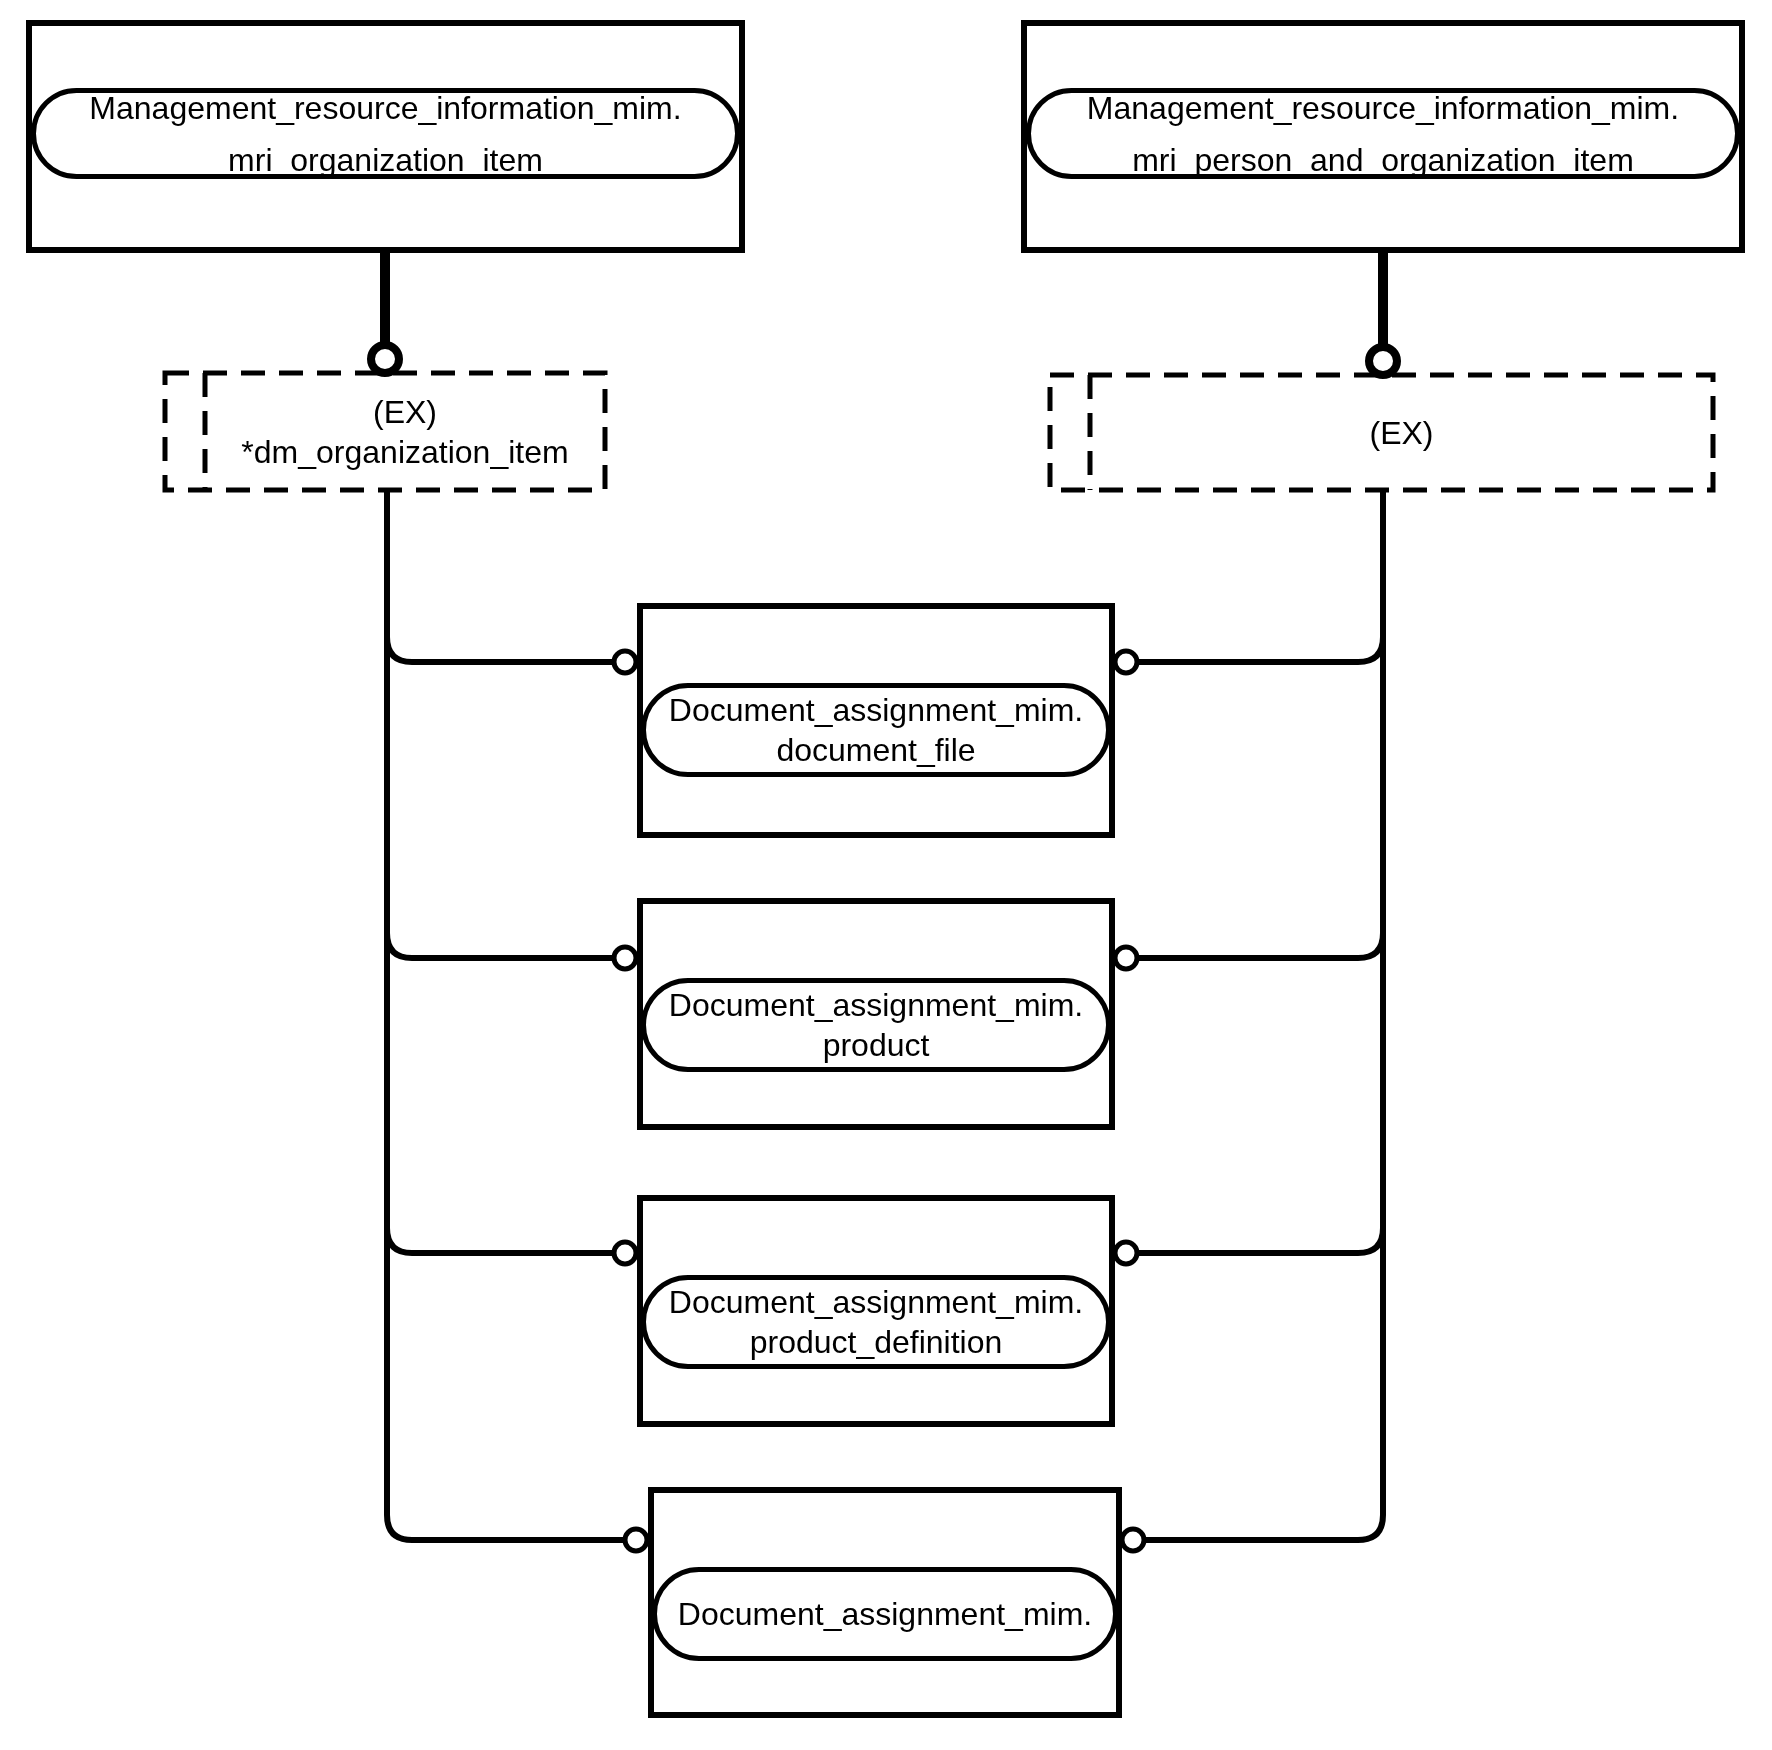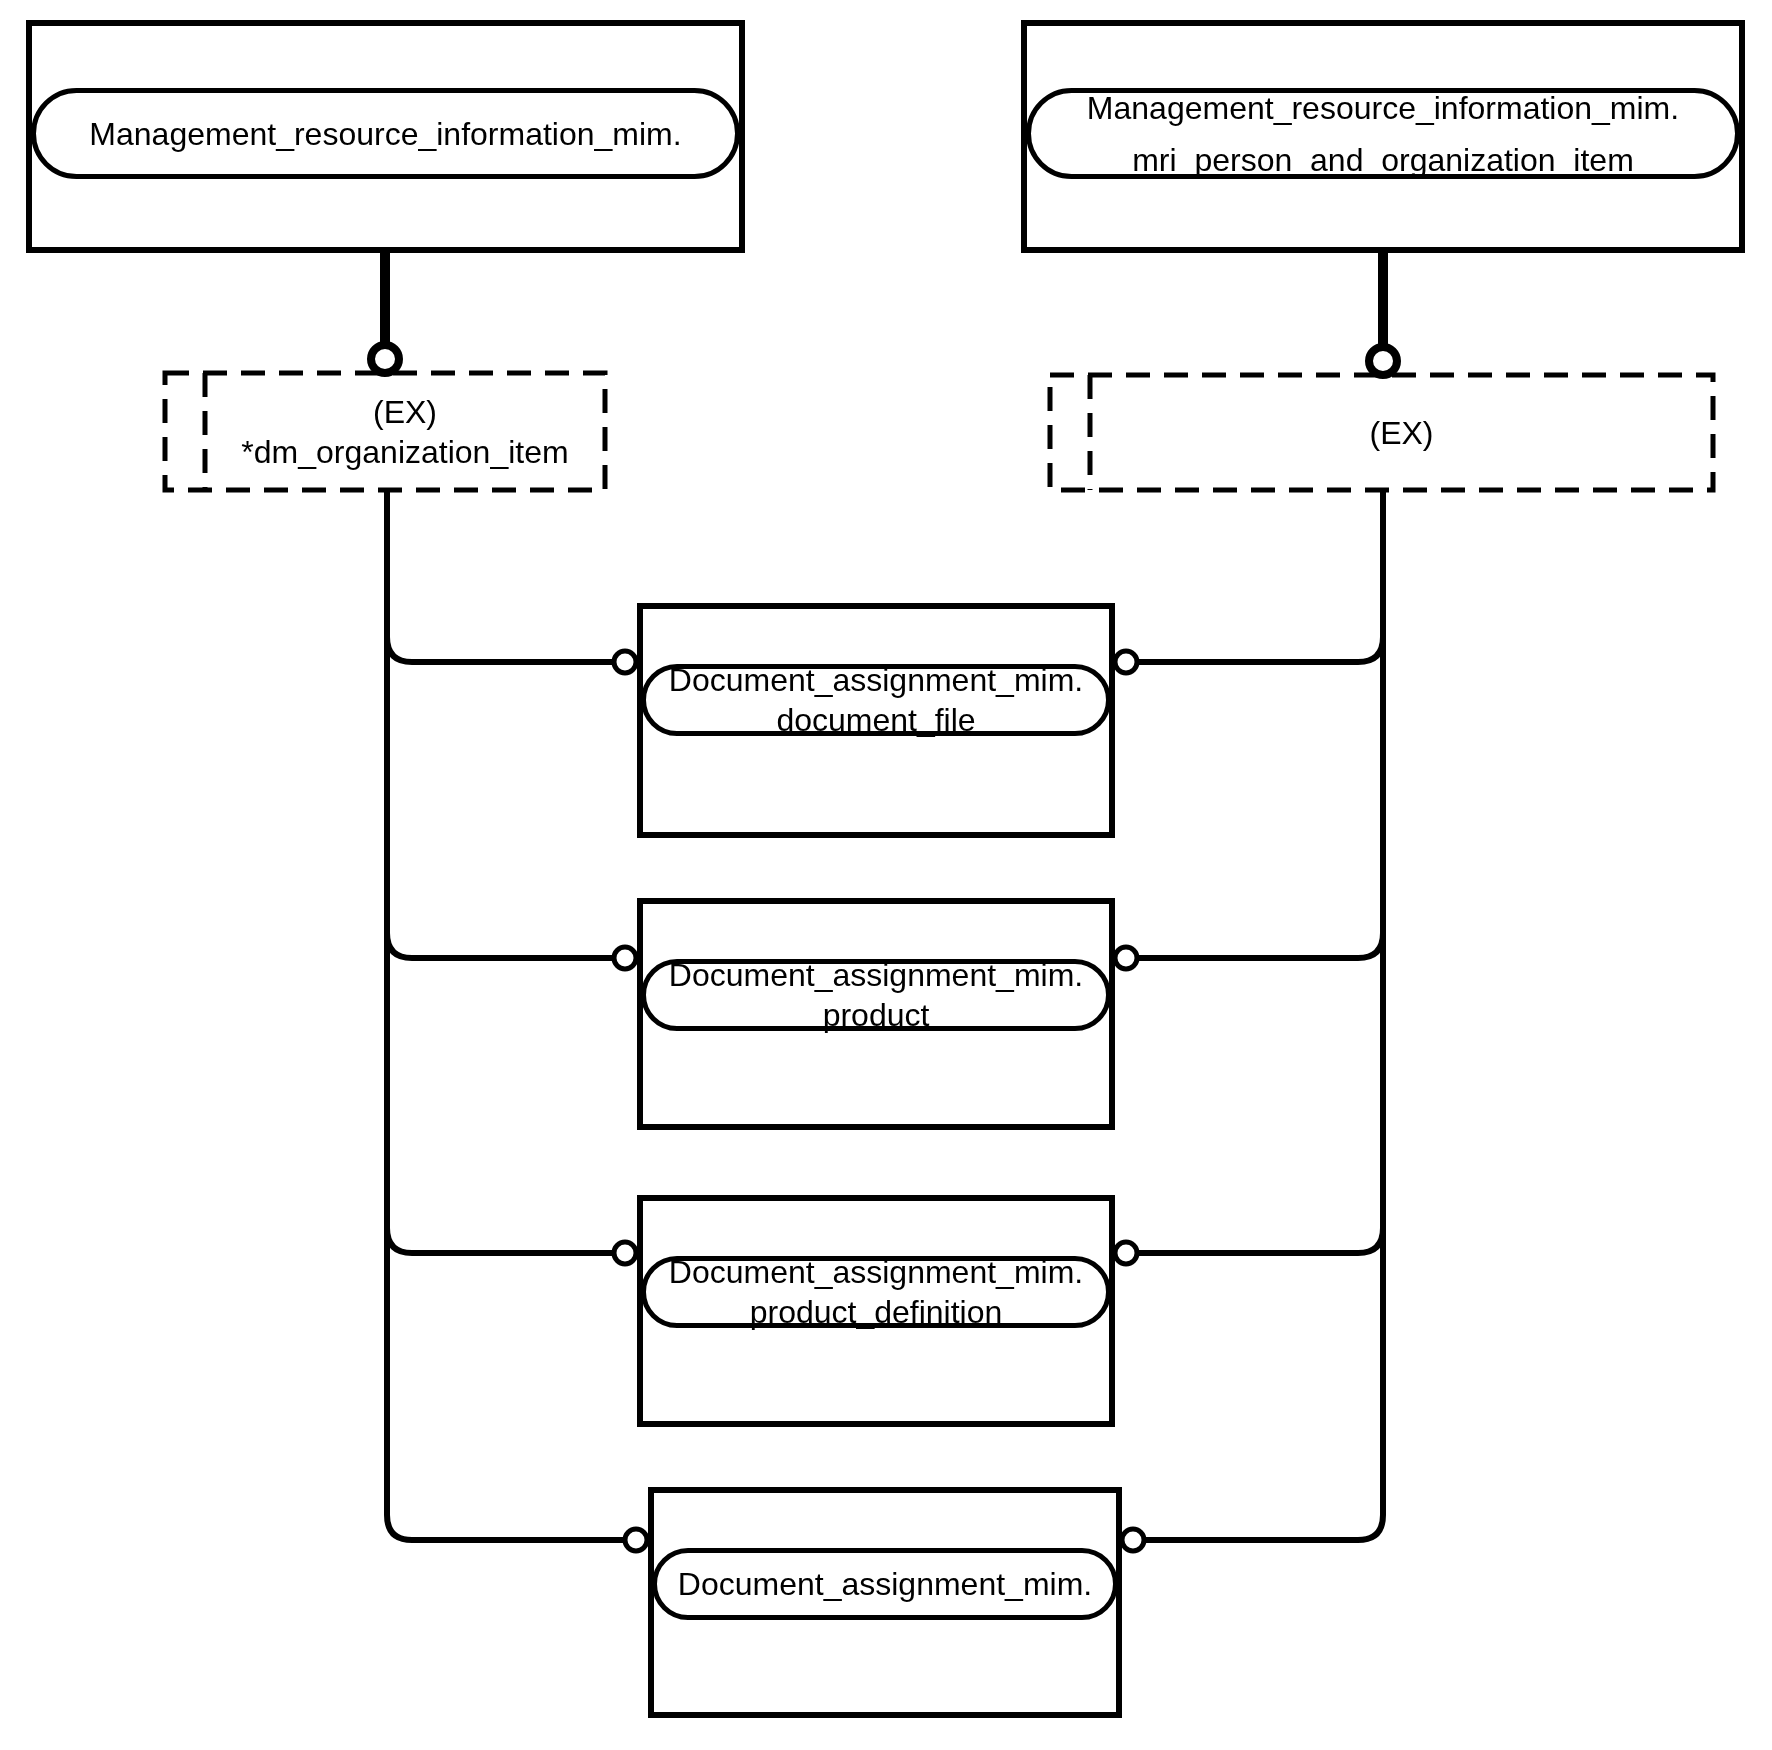--- a/index.html
+++ b/index.html
@@ -45,21 +45,21 @@
     line-height: 40px;
     white-space: nowrap;
   }
   
   .box-tl { left: 26px;  top: 20px; width: 719px; height: 233px; }
   .box-tr { left: 1021px; top: 20px; width: 724px; height: 233px; }
   .box-tl .stadium, .box-tr .stadium {
     left: -1px; right: -1px; top: 62px; height: 91px; gap: 12px;
   }
   
-  .doc-box .stadium { left: -2px; right: -2px; top: 55px; height: 72px; }
+  .doc-box .stadium { left: -2px; right: -2px; top: 74px; height: 94px; }
   .doc1 { left: 637px; top: 603px;  width: 478px; height: 235px; }
   .doc2 { left: 637px; top: 898px;  width: 478px; height: 232px; }
   .doc3 { left: 637px; top: 1195px; width: 478px; height: 232px; }
   .doc4 { left: 648px; top: 1487px; width: 474px; height: 231px; }
   
   .ex-text {
     position: absolute;
     display: flex;
     flex-direction: column;
     align-items: center;
@@ -105,20 +105,21 @@
     <circle cx="636" cy="1540" r="11" stroke="#000" stroke-width="5" fill="#fff"></circle>
     <circle cx="1126" cy="662" r="11" stroke="#000" stroke-width="5" fill="#fff"></circle>
     <circle cx="1126" cy="958" r="11" stroke="#000" stroke-width="5" fill="#fff"></circle>
     <circle cx="1126" cy="1253" r="11" stroke="#000" stroke-width="5" fill="#fff"></circle>
     <circle cx="1133" cy="1540" r="11" stroke="#000" stroke-width="5" fill="#fff"></circle>
   </svg>
 
   <div class="entity-rect box-tl">
     <div class="stadium">
       <div class="label-line">Management_resource_information_mim.</div>
+      <div class="label-line">mri_organization_item</div>
     </div>
   </div>
 
   <div class="entity-rect box-tr">
     <div class="stadium">
       <div class="label-line">Management_resource_information_mim.</div>
       <div class="label-line">mri_person_and_organization_item</div>
     </div>
   </div>
 

